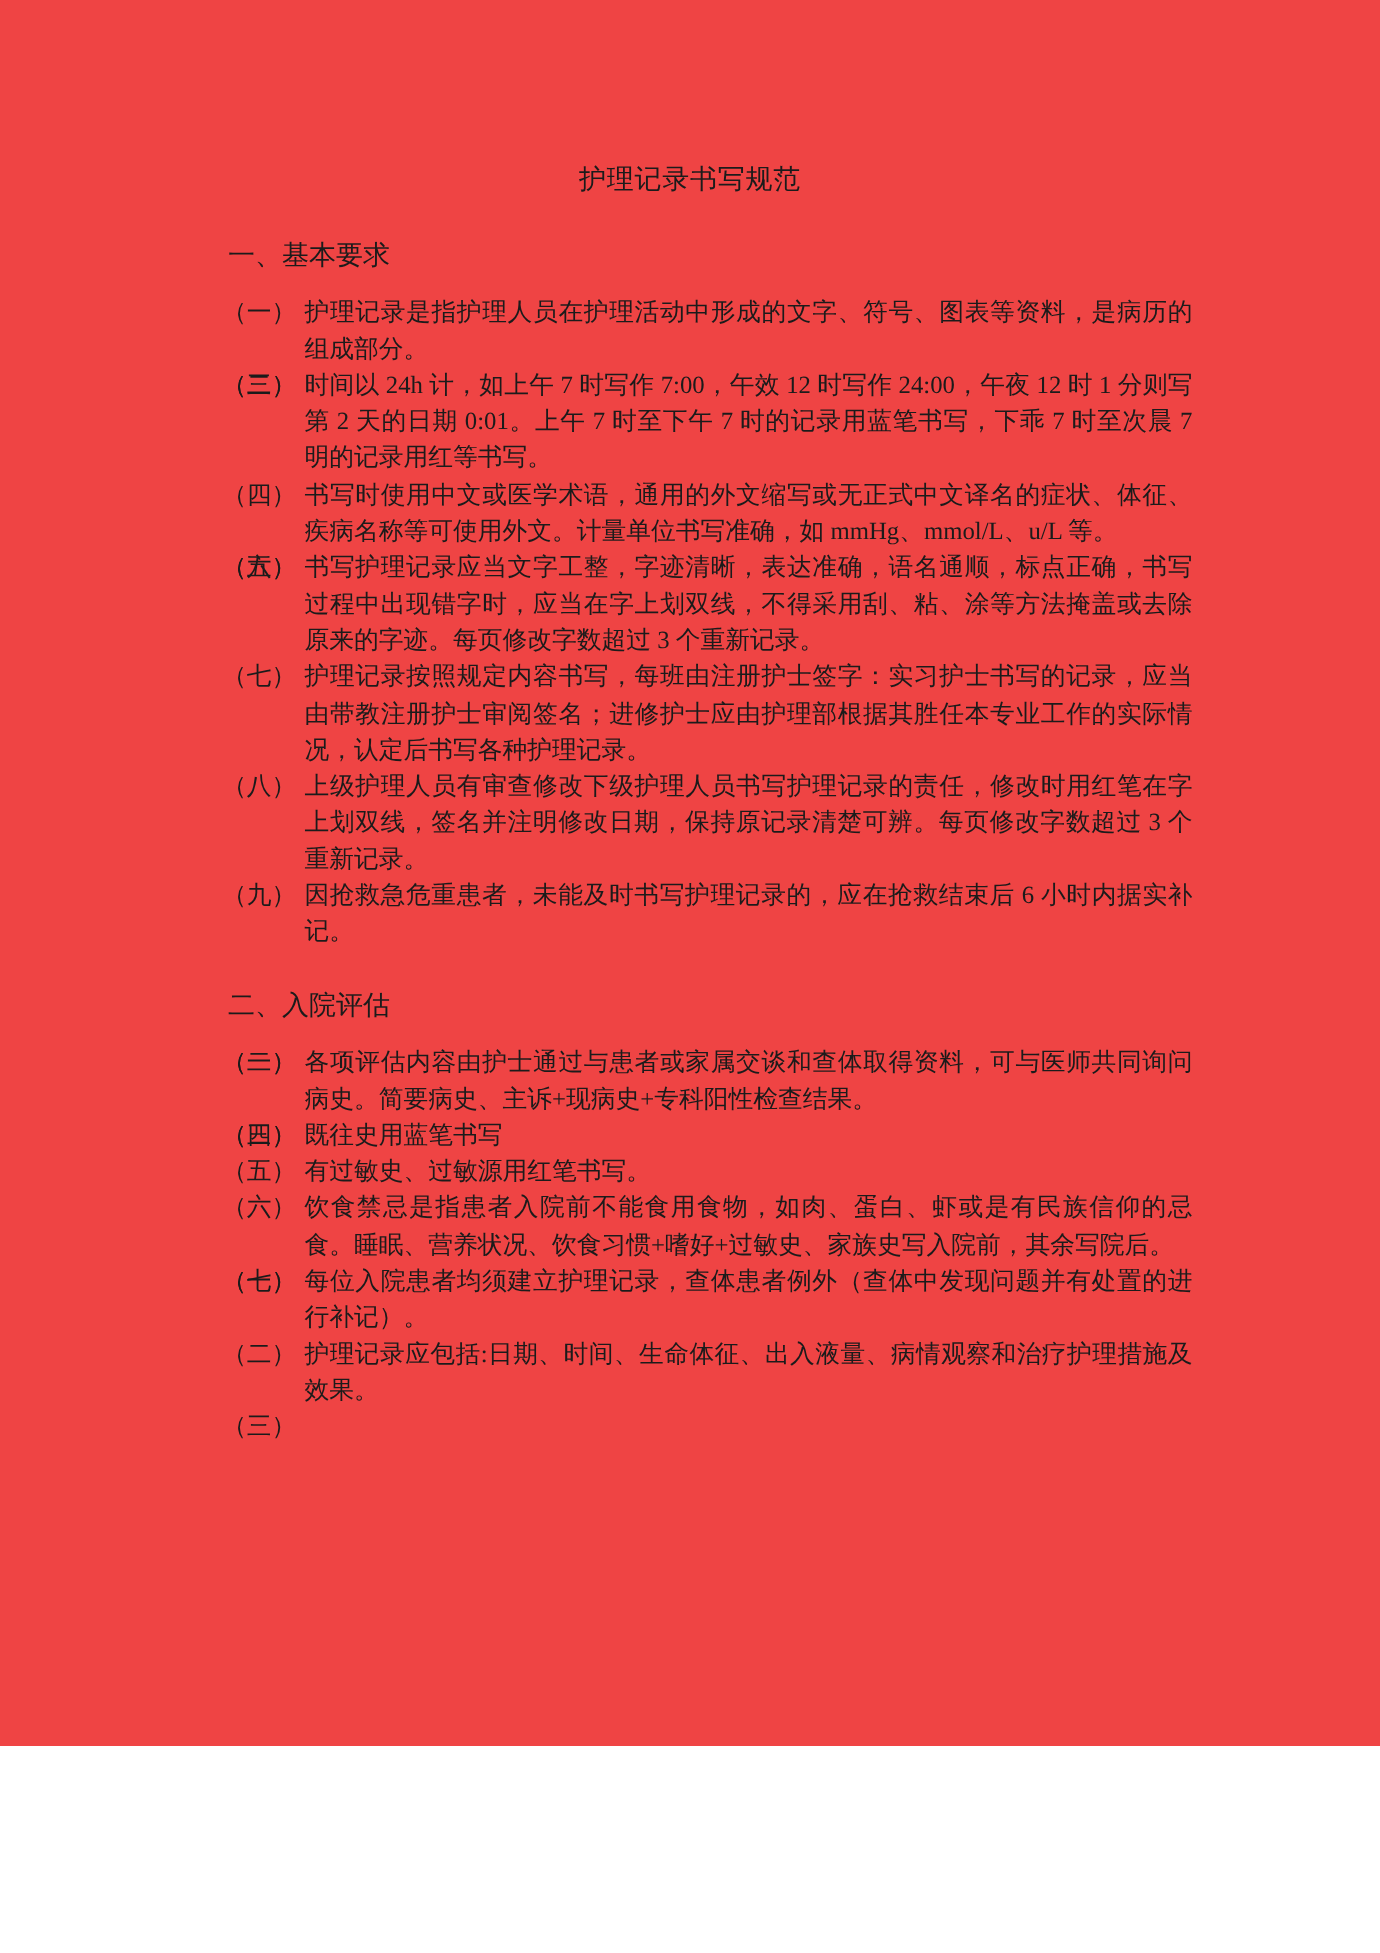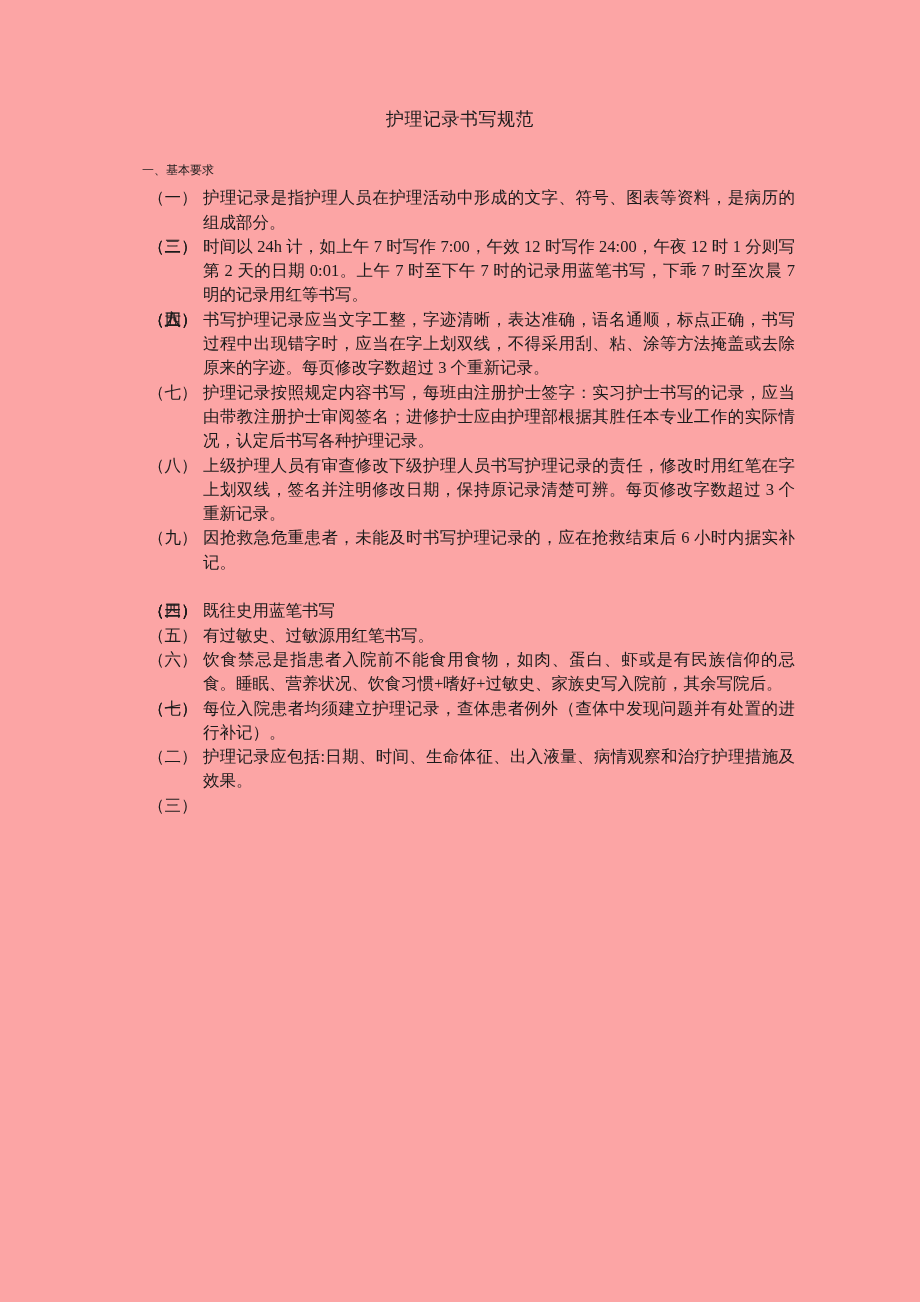--- a/index.html
+++ b/index.html
@@ -3,22 +3,22 @@
 <meta charset="utf-8">
 <style>
   html, body {
     margin: 0;
     padding: 0;
     background: #ffffff;
   }
   .page {
     position: relative;
     width: 920px;
-    height: 1302px;
-    background: #fca5a5;
+    height: 1164px;
+    background: #ef4444;
     color: #1b1b1b;
     font-family: "Liberation Serif", "DejaVu Serif", serif;
     overflow: hidden;
   }
   .doc-title {
     margin: 0;
     padding-top: 106px;
     text-align: center;
     font-size: 18px;
     font-weight: normal;
@@ -28,22 +28,22 @@
   .doc-body {
     width: 657px;
     margin-left: 138px;
     margin-top: 26px;
     font-size: 16.5px;
     line-height: 24.3px;
   }
   .section { margin: 0; }
   .section.gap-before { margin-top: 24.3px; }
   .sec-heading {
-    margin: 4px;
-    font-size: 12px;
+    margin: 14px;
+    font-size: 18px;
     font-weight: normal;
     line-height: 24.3px;
   }
   .item {
     position: relative;
     padding-left: 65px;
     text-align: justify;
     text-justify: inter-ideograph;
   }
   .item .marker {
@@ -70,20 +70,21 @@
       </div>
       <div class="item">
         <span class="marker">（二）</span>
       </div>
       <div class="item">
         <span class="marker">（三）</span>
         <span class="text">时间以 24h 计，如上午 7 时写作 7:00，午效 12 时写作 24:00，午夜 12 时 1 分则写第 2 天的日期 0:01。上午 7 时至下午 7 时的记录用蓝笔书写，下乖 7 时至次晨 7 明的记录用红等书写。</span>
       </div>
       <div class="item">
         <span class="marker">（四）</span>
+        <span class="text">书写时使用中文或医学术语，通用的外文缩写或无正式中文译名的症状、体征、疾病名称等可使用外文。计量单位书写准确，如 mmHg、mmol/L、u/L 等。</span>
       </div>
       <div class="item">
         <span class="marker">（五）</span>
       </div>
       <div class="item">
         <span class="marker">（六）</span>
         <span class="text">书写护理记录应当文字工整，字迹清晰，表达准确，语名通顺，标点正确，书写过程中出现错字时，应当在字上划双线，不得采用刮、粘、涂等方法掩盖或去除原来的字迹。每页修改字数超过 3 个重新记录。</span>
       </div>
       <div class="item">
         <span class="marker">（七）</span>
@@ -93,25 +94,27 @@
         <span class="marker">（八）</span>
         <span class="text">上级护理人员有审查修改下级护理人员书写护理记录的责任，修改时用红笔在字上划双线，签名并注明修改日期，保持原记录清楚可辨。每页修改字数超过 3 个重新记录。</span>
       </div>
       <div class="item">
         <span class="marker">（九）</span>
         <span class="text">因抢救急危重患者，未能及时书写护理记录的，应在抢救结束后 6 小时内据实补记。</span>
       </div>
     </div>
 
     <div class="section gap-before">
+      <h2 class="sec-heading">二、入院评估</h2>
       <div class="item">
         <span class="marker">（一）</span>
       </div>
       <div class="item">
         <span class="marker">（二）</span>
+        <span class="text">各项评估内容由护士通过与患者或家属交谈和查体取得资料，可与医师共同询问病史。简要病史、主诉+现病史+专科阳性检查结果。</span>
       </div>
       <div class="item">
         <span class="marker">（三）</span>
       </div>
       <div class="item">
         <span class="marker">（四）</span>
         <span class="text">既往史用蓝笔书写</span>
       </div>
       <div class="item">
         <span class="marker">（五）</span>

